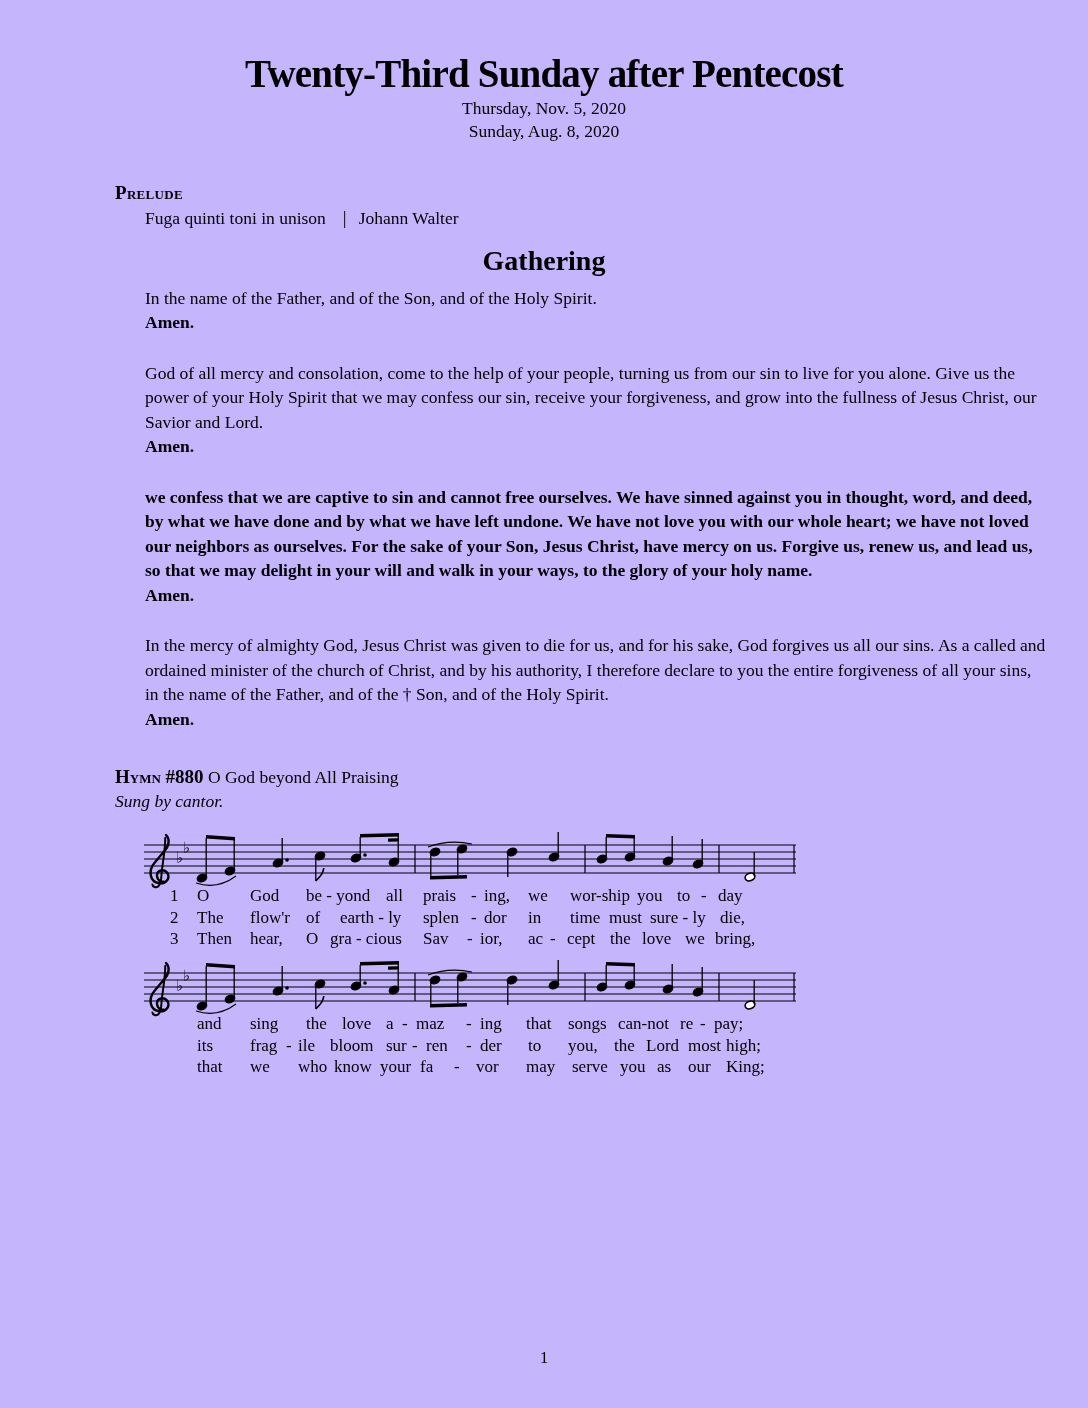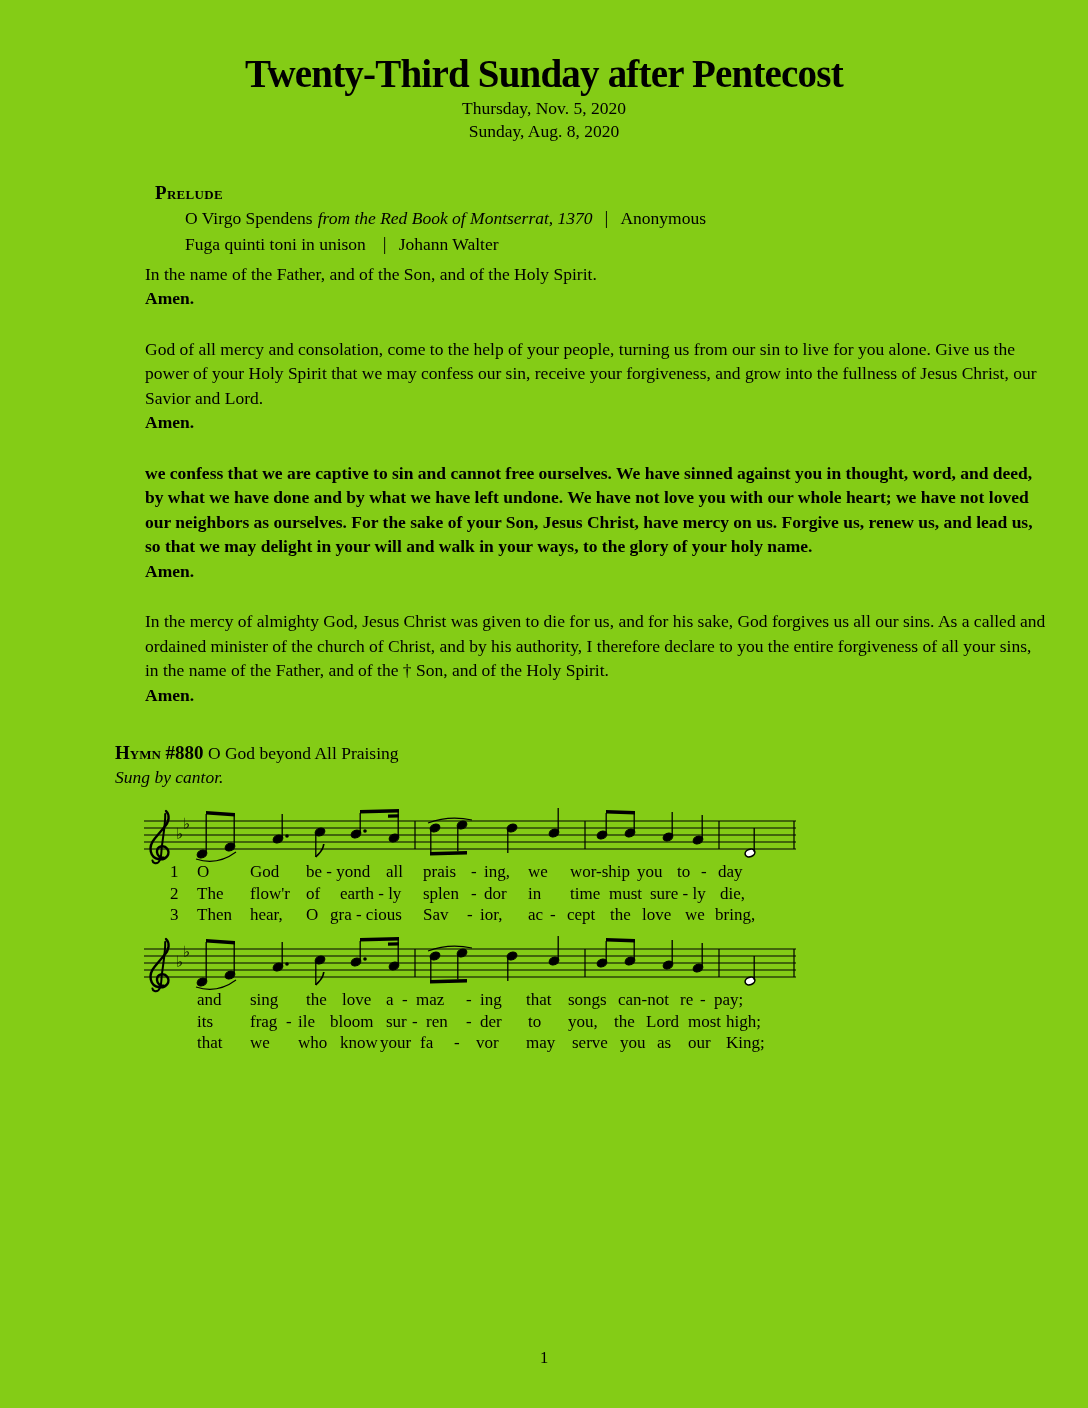--- a/index.html
+++ b/index.html
@@ -3,36 +3,36 @@
 <meta charset="utf-8">
 <style>
   * { box-sizing: border-box; }
   html, body { margin: 0; padding: 0; }
   body {
     width: 1088px; height: 1408px;
     background: #ffffff; color: #000000;
     font-family: "Liberation Serif", serif;
     font-size: 17.5px;
   }
-  .page { position: relative; width: 1088px; height: 1408px; overflow: hidden; background:#84cc16; }
+  .page { position: relative; width: 1088px; height: 1408px; overflow: hidden; background:#c4b5fd; }
 
   .doc-title {
     margin: 54px 40px 2px 40px;
     text-align: center;
     font-size: 39px; font-weight: bold; letter-spacing: -0.8px;
     line-height: 1.05;
   }
   .doc-sub { text-align: center; font-size: 17.5px; line-height: 23px; }
 
   .sc-heading {
     margin: 0 0 0 115px;
     font-weight: bold; font-variant: small-caps;
     font-size: 19px; letter-spacing: 0.3px; line-height: 23px;
   }
-  .prelude-block { margin-top: 38px; padding-left: 40px; }
+  .prelude-block { margin-top: 38px; }
   .prelude-line { margin: 2px 40px 0 145px; line-height: 24px; }
   .it { font-style: italic; margin-left: 5px; }
   .sep { margin: 0 12px; font-size: 19px; font-weight: 300; }
 
   .center-heading {
     text-align: center; font-size: 28px; font-weight: bold;
     margin: 14px 0 8px 0; line-height: 34px;
   }
 
   .lit { margin: 6px 40px 0 145px; line-height: 24.5px; }
@@ -62,24 +62,24 @@
 <body>
 
 <div class="page">
 
   <h1 class="doc-title">Twenty-Third Sunday after Pentecost</h1>
   <div class="doc-sub">Thursday, Nov. 5, 2020</div>
   <div class="doc-sub">Sunday, Aug. 8, 2020</div>
 
   <div class="prelude-block">
     <div class="sc-heading">Prelude</div>
-    <p class="prelude-line"><span>O Virgo Spendens</span><span class="it">from the Red Book of Montserrat, 1370</span><span class="sep">|</span><span>Anonymous</span></p>
     <p class="prelude-line"><span>Fuga quinti toni in unison</span><span class="it"></span><span class="sep">|</span><span>Johann Walter</span></p>
   </div>
 
+  <h2 class="center-heading">Gathering</h2>
 
 
   <div class="lit">
     <p>In the name of the Father, and of the Son, and of the Holy Spirit.</p>
     <p class="response">Amen.</p>
   </div>
 
   <div class="lit gap-s">
     <p>God of all mercy and consolation, come to the help of your people, turning us from our sin to live for you alone. Give us the power of your Holy Spirit that we may confess our sin, receive your forgiveness, and grow into the fullness of Jesus Christ, our Savior and Lord.</p>
     <p class="response">Amen.</p>
@@ -296,21 +296,21 @@
           <span style="left: 428px;">you,</span>
           <span style="left: 474px;">the</span>
           <span style="left: 506px;">Lord</span>
           <span style="left: 548px;">most</span>
           <span style="left: 586px;">high;</span>
         </div>
         <div class="lyr-row">
           <span style="left: 57px;">that</span>
           <span style="left: 110px;">we</span>
           <span style="left: 158px;">who</span>
-          <span style="left: 200px; font-family: Liberation Serif, serif;">know</span>
+          <span style="left: 194px; font-family: Liberation Serif, serif;">know</span>
           <span style="left: 240px;">your</span>
           <span style="left: 280px;">fa</span>
           <span style="left: 314px;">-</span>
           <span style="left: 336px;">vor</span>
           <span style="left: 386px;">may</span>
           <span style="left: 432px;">serve</span>
           <span style="left: 480px;">you</span>
           <span style="left: 517px;">as</span>
           <span style="left: 548px;">our</span>
           <span style="left: 586px;">King;</span>

